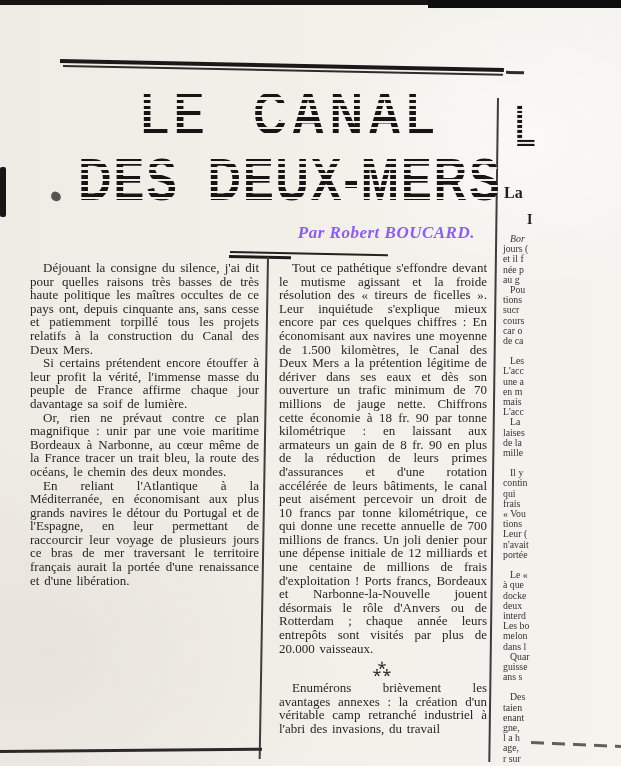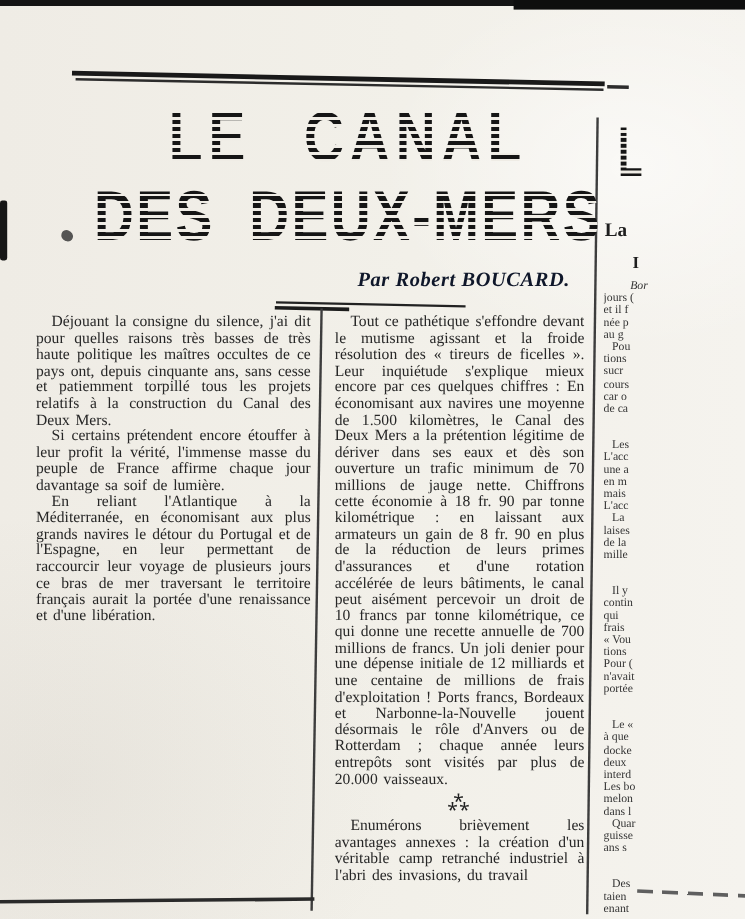--- a/index.html
+++ b/index.html
@@ -39,43 +39,43 @@
   .hl2{font-size:46px;line-height:53px;letter-spacing:2px;word-spacing:14px;}
   .stripe{color:#1b1b1b;}
   @supports ((-webkit-background-clip: text) or (background-clip: text)){
     .stripe{
       background-image:repeating-linear-gradient(to bottom,#151515 0 2.8px,#efece5 2.8px 4.6px);
       -webkit-background-clip:text;background-clip:text;color:transparent;
     }
   }
   .byline{left:225px;top:222px;width:250px;text-align:right;
     font-style:italic;font-weight:700;font-size:17px;line-height:22px;
-    color:#0f172a;letter-spacing:.5px;}
+    color:#8b5cf6;letter-spacing:.5px;}
 
   
   .col{top:261px;font-size:13px;line-height:13.6px;text-align:justify;
     color:#262626;word-spacing:1.5px;}
   .col-left{left:30px;width:229px;height:492px;overflow:hidden;}
   .col-mid{left:279px;width:208px;height:498px;overflow:hidden;}
   .para{margin:0;text-indent:13px;}
   .para.stars{text-indent:0;text-align:center;font-size:16px;line-height:18px;
     padding:5px 0 3px;letter-spacing:2px;color:#1f1f1f;}
 
   
   .rcol{left:503px;top:96px;width:118px;height:668px;overflow:hidden;}
   .r-letter{position:absolute;left:12px;top:0;
     font-family:"Liberation Sans", sans-serif;font-weight:900;
     font-size:56px;line-height:58px;transform:scale(.6,1.05);transform-origin:0 0;}
   .r-sub1{position:absolute;left:1px;top:88px;font-weight:700;font-size:16px;color:#1e1e1e;}
   .r-sub2{position:absolute;left:24px;top:116px;font-weight:700;font-size:14px;color:#1e1e1e;}
   .r-frags{position:absolute;left:0;top:138px;width:52px;font-size:9.8px;line-height:10.2px;color:#333;}
   .fline{white-space:nowrap;overflow:hidden;}
   .fline.ind{padding-left:7px;}
-  .fline.gap{margin-top:20px;}
-  .fline.ital{font-style:italic;text-align:center;}
+  .fline.gap{margin-top:10px;}
+  .fline.ital{font-style:italic;}
   .fline.uline{text-decoration:underline;font-weight:bold;}
 </style>
 </head>
 <body>
 
 <div class="abs topbar"></div>
 <div class="abs topbar2"></div>
 <div class="abs edge-mark"></div>
 <div class="abs smudge"></div>
 <div class="abs rule-a"></div>
@@ -90,20 +90,21 @@
 
 <div class="abs headline">
   <div class="hl1 stripe">LE CANAL</div>
   <div class="hl2 stripe">DES DEUX-MERS</div>
 </div>
 <div class="abs byline">Par Robert BOUCARD.</div>
 
 <div class="abs col col-left">
     <p class="para">Déjouant la consigne du silence, j'ai dit pour quelles raisons très basses de très haute politique les maîtres occultes de ce pays ont, depuis cinquante ans, sans cesse et patiemment torpillé tous les projets relatifs à la construction du Canal des Deux Mers.</p>
     <p class="para">Si certains prétendent encore étouffer à leur profit la vérité, l'immense masse du peuple de France affirme chaque jour davantage sa soif de lumière.</p>
+    <p class="para">Or, rien ne prévaut contre ce plan magnifique : unir par une voie maritime Bordeaux à Narbonne, au cœur même de la France tracer un trait bleu, la route des océans, le chemin des deux mondes.</p>
     <p class="para">En reliant l'Atlantique à la Méditerranée, en économisant aux plus grands navires le détour du Portugal et de l'Espagne, en leur permettant de raccourcir leur voyage de plusieurs jours ce bras de mer traversant le territoire français aurait la portée d'une renaissance et d'une libération.</p>
   </div>
 
 <div class="abs col col-mid">
     <p class="para">Tout ce pathétique s'effondre devant le mutisme agissant et la froide résolution des « tireurs de ficelles ». Leur inquiétude s'explique mieux encore par ces quelques chiffres : En économisant aux navires une moyenne de 1.500 kilomètres, le Canal des Deux Mers a la prétention légitime de dériver dans ses eaux et dès son ouverture un trafic minimum de 70 millions de jauge nette. Chiffrons cette économie à 18 fr. 90 par tonne kilométrique : en laissant aux armateurs un gain de 8 fr. 90 en plus de la réduction de leurs primes d'assurances et d'une rotation accélérée de leurs bâtiments, le canal peut aisément percevoir un droit de 10 francs par tonne kilométrique, ce qui donne une recette annuelle de 700 millions de francs. Un joli denier pour une dépense initiale de 12 milliards et une centaine de millions de frais d'exploitation ! Ports francs, Bordeaux et Narbonne-la-Nouvelle jouent désormais le rôle d'Anvers ou de Rotterdam ; chaque année leurs entrepôts sont visités par plus de 20.000 vaisseaux.</p>
     <p class="para stars">⁂</p>
     <p class="para">Enumérons brièvement les avantages annexes : la création d'un véritable camp retranché industriel à l'abri des invasions, du travail</p>
   </div>
 
 <div class="abs rcol">
@@ -131,21 +132,21 @@
       <div class="fline ind">La</div>
       <div class="fline">laises</div>
       <div class="fline">de la</div>
       <div class="fline">mille</div>
       <div class="fline ind gap">Il y</div>
       <div class="fline">contin</div>
       <div class="fline">qui</div>
       <div class="fline">frais</div>
       <div class="fline">« Vou</div>
       <div class="fline">tions</div>
-      <div class="fline">Pour (</div>
+      <div class="fline">Leur (</div>
       <div class="fline">n'avait</div>
       <div class="fline">portée</div>
       <div class="fline ind gap">Le «</div>
       <div class="fline">à que</div>
       <div class="fline">docke</div>
       <div class="fline">deux</div>
       <div class="fline">interd</div>
       <div class="fline">Les bo</div>
       <div class="fline">melon</div>
       <div class="fline">dans l</div>

